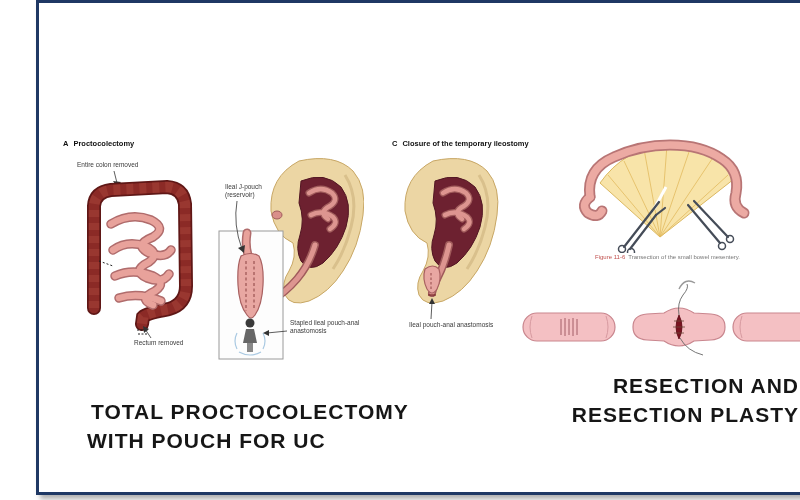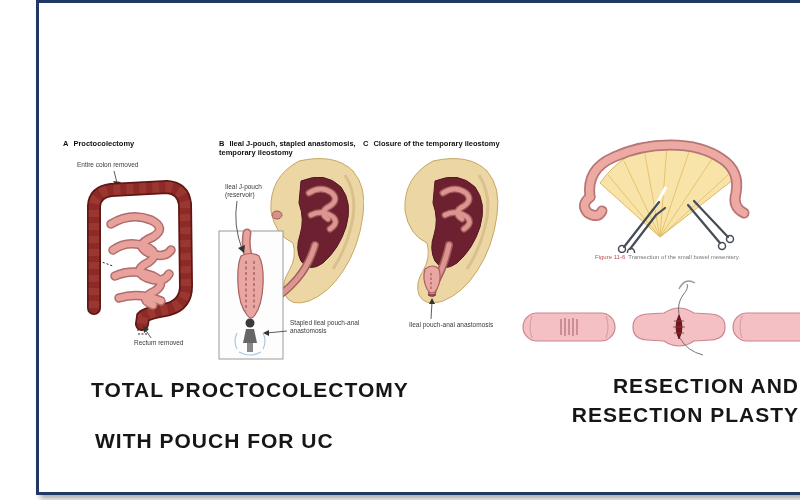--- a/index.html
+++ b/index.html
@@ -57,23 +57,20 @@
     <line x1="78" y1="172" x2="89" y2="172" stroke="#222" stroke-width="1" stroke-dasharray="2,1.5"></line>
     <line x1="79" y1="176" x2="88" y2="176" stroke="#222" stroke-width="1" stroke-dasharray="2,1.5"></line>
 
     <line x1="92" y1="180" x2="86" y2="171" stroke="#333" stroke-width="0.8"></line>
     <polygon points="84,168 90,171 85,175" fill="#333"></polygon>
   </svg>
 
   <div class="illo-label abs" style="left:38px; top:158px;">Entire colon removed</div>
   <div class="illo-label abs" style="left:95px; top:336px;">Rectum removed</div>
 
-  <div class="panel-header abs" style="left:180px; top:136px; width:142px;">
-    <span class="letter">B</span><span>Ileal J-pouch, stapled anastomosis, temporary ileostomy</span>
-  </div>
 
   <svg class="abs" style="left:178px; top:150px;" width="147" height="210" viewBox="0 0 147 210">
     <defs>
       <path id="bc1" d="M 92 40 Q 104 32 115 40 Q 122 47 113 53 Q 101 59 111 66"></path>
       <path id="bc2" d="M 94 62 Q 105 56 116 64 Q 122 70 113 76"></path>
     </defs>
 
     <path d="M 82 8 Q 118 0 136 18 Q 150 34 146 62 Q 142 94 126 118 Q 112 140 92 148 Q 74 154 68 142 Q 64 130 72 118 Q 80 104 76 90 Q 58 82 54 58 Q 52 24 82 8 Z" fill="#ecd6a4" stroke="#c8a765" stroke-width="1"></path>
     <path d="M 128 22 Q 142 44 134 74 Q 128 98 116 116" fill="none" stroke="#d9c08c" stroke-width="3"></path>
 
@@ -112,21 +109,21 @@
 
     <path d="M 20 48 Q 16 72 25 96" fill="none" stroke="#333" stroke-width="0.8"></path>
     <polygon points="27,100 21,95 28,92" fill="#333"></polygon>
     <line x1="70" y1="178" x2="50" y2="180" stroke="#333" stroke-width="0.8"></line>
     <polygon points="46,180 52,177 52,183" fill="#333"></polygon>
   </svg>
 
   <div class="illo-label abs" style="left:186px; top:180px; width:58px;">Ileal J-pouch (reservoir)</div>
   <div class="illo-label abs" style="left:251px; top:316px; width:72px;">Stapled ileal pouch-anal anastomosis</div>
 
-  <div class="panel-header abs" style="left:324px; top:136px; width:138px;">
+  <div class="panel-header abs" style="left:353px; top:136px; width:138px;">
     <span class="letter">C</span><span>Closure of the temporary ileostomy</span>
   </div>
 
   <svg class="abs" style="left:332px; top:150px;" width="138" height="185" viewBox="0 0 138 185">
     <defs>
       <path id="cc1" d="M 72 40 Q 84 32 95 40 Q 102 47 93 53 Q 81 59 91 66"></path>
       <path id="cc2" d="M 74 62 Q 85 56 96 64 Q 102 70 93 76"></path>
     </defs>
     <path d="M 62 8 Q 98 0 116 18 Q 130 34 126 62 Q 122 94 106 118 Q 92 140 72 148 Q 54 154 48 142 Q 44 130 52 118 Q 60 104 56 90 Q 38 82 34 58 Q 32 24 62 8 Z" fill="#ecd6a4" stroke="#c8a765" stroke-width="1"></path>
     <path d="M 108 22 Q 122 44 114 74 Q 108 98 96 116" fill="none" stroke="#d9c08c" stroke-width="3"></path>
@@ -145,22 +142,22 @@
     <path d="M 54 116 Q 62 110 68 116 Q 71 126 66 136 Q 61 144 56 136 Q 51 126 54 116 Z" fill="#e8a7a2" stroke="#a86060" stroke-width="1.2"></path>
     <line x1="60" y1="120" x2="60" y2="136" stroke="#8a4040" stroke-width="0.9" stroke-dasharray="2.5,2"></line>
     <line x1="57" y1="142" x2="65" y2="142" stroke="#7a2a2a" stroke-width="1.2"></line>
 
     <line x1="60" y1="166" x2="61" y2="149" stroke="#333" stroke-width="0.8"></line>
     <polygon points="61,145 58,151 64,151" fill="#333"></polygon>
   </svg>
 
   <div class="illo-label abs" style="left:370px; top:318px; width:100px;">Ileal pouch-anal anastomosis</div>
 
-  <div class="caption abs" style="left:52px; top:375px;">TOTAL PROCTOCOLECTOMY</div>
-  <div class="caption abs" style="left:56px; top:426px;">WITH POUCH FOR UC</div>
+  <div class="caption abs" style="left:52px; top:397px;">TOTAL PROCTOCOLECTOMY</div>
+  <div class="caption abs" style="left:48px; top:426px;">WITH POUCH FOR UC</div>
 
   <svg class="abs" style="left:533px; top:132px;" width="180" height="118" viewBox="0 0 180 118">
     <defs>
       <path id="mb" d="M 18 62 Q 14 34 42 22 Q 68 10 98 10 Q 130 10 150 24 Q 168 36 164 58 Q 160 72 172 78"></path>
       <path id="mbl" d="M 18 62 Q 8 70 16 78 Q 26 84 30 76"></path>
     </defs>
 
     <path d="M 88 102 L 28 48 Q 52 14 92 10 Q 138 8 162 44 Z" fill="#f8e4a9" stroke="#dcb860" stroke-width="1"></path>
     <g stroke="#e2ba5e" stroke-width="0.8">
       <line x1="88" y1="102" x2="36" y2="40"></line>

